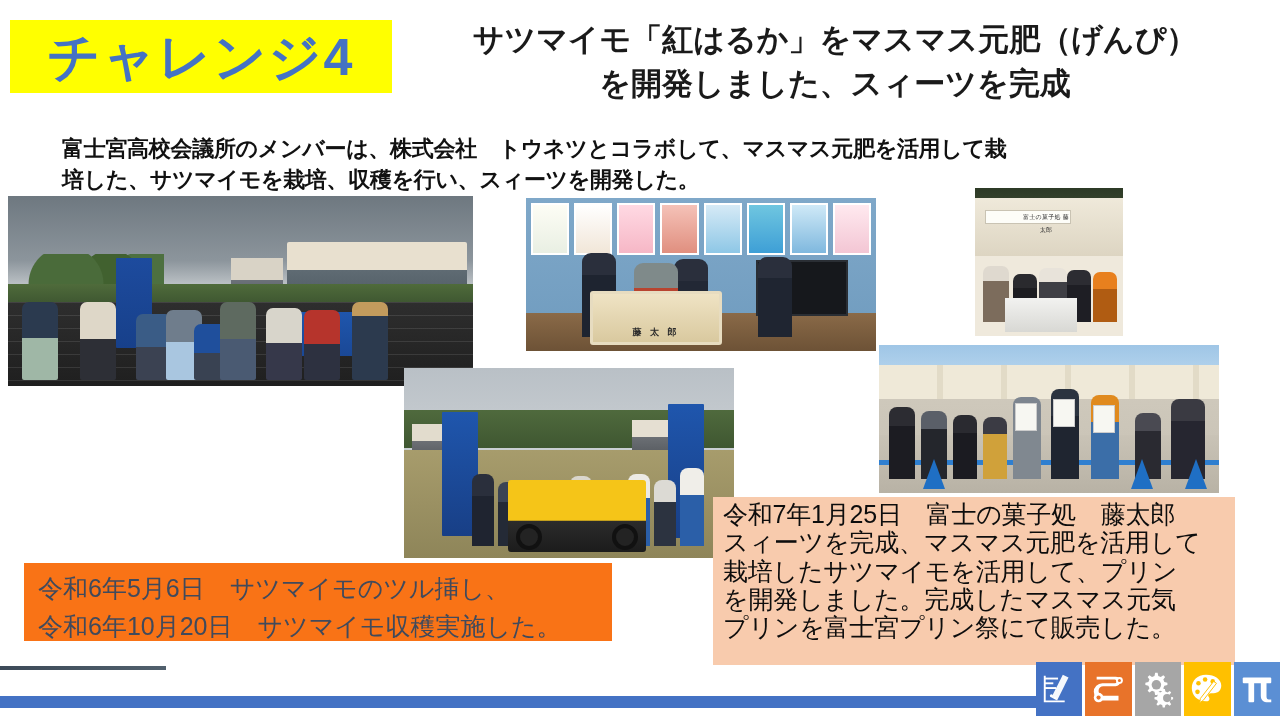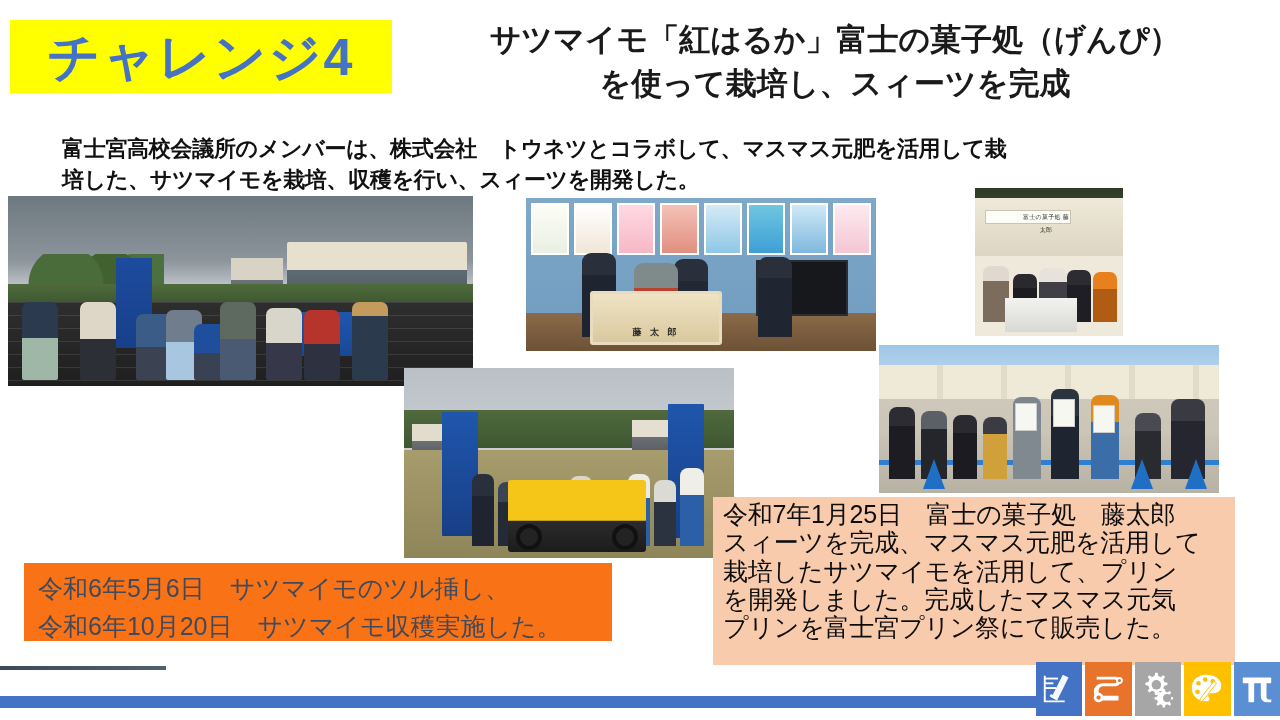--- a/index.html
+++ b/index.html
@@ -269,22 +269,22 @@
 </head>
 <body>
 
 <div class="slide">
 
   <div class="badge">
     <span class="badge-text">チャレンジ4</span>
   </div>
 
   <div class="headline">
-    <div>サツマイモ「紅はるか」富士の菓子処（げんぴ）</div>
-    <div>を使って栽培し、スィーツを完成</div>
+    <div>サツマイモ「紅はるか」をマスマス元肥（げんぴ）</div>
+    <div>を開発しました、スィーツを完成</div>
   </div>
 
   <div class="lead">
     <div>富士宮高校会議所のメンバーは、株式会社　トウネツとコラボして、マスマス元肥を活用して栽</div>
     <div>培した、サツマイモを栽培、収穫を行い、スィーツを開発した。</div>
   </div>
 
   <div class="photo" id="photo-field">
     <div class="sky"></div>
     <div class="obj trees"></div>

